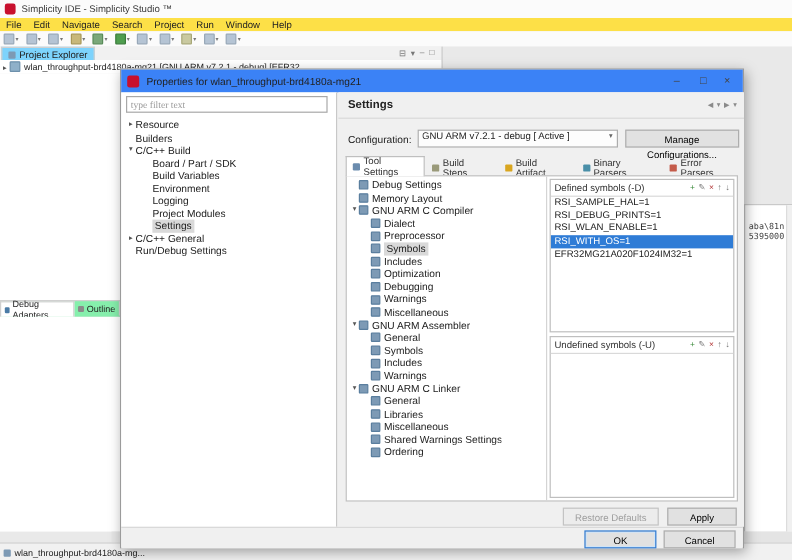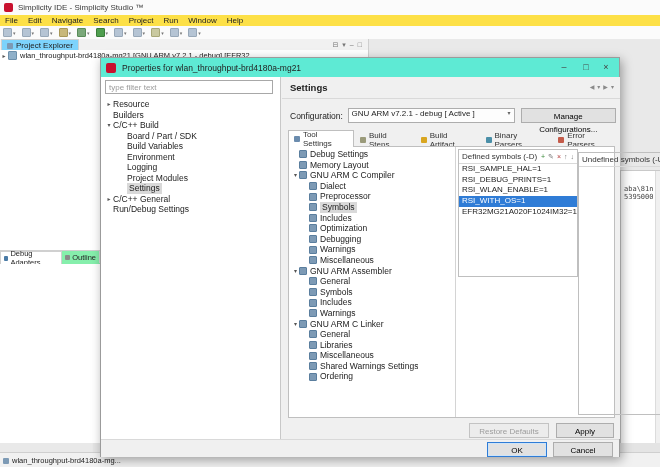--- a/index.html
+++ b/index.html
@@ -39,26 +39,26 @@
   .graystrip{left:93px;top:443px;width:567px;height:9px;background:#e4e4e4}
   .infoicon{width:7px;height:7px;border:1px solid #8a8a8a;border-radius:50%;position:absolute;left:8px;top:1px}
   .statusbar{left:0;top:452px;width:660px;height:15px;background:#f1f1f1;border-top:1px solid #cfcfcf;display:flex;align-items:center;font-size:7.5px}
   .statusbar .mini{width:6px;height:6px;background:#7d9ab5;border-radius:1px;margin:0 3px 0 3px}
   .rightbg{left:368px;top:39px;width:292px;height:404px;background:#e9e9e9;border-left:1px solid #cfcfcf}
   .console{left:620px;top:170px;width:40px;height:273px;background:#fff;border-left:1px solid #c9c9c9;border-top:1px solid #c9c9c9;font-family:"DejaVu Sans Mono",monospace;font-size:7px;color:#444;padding:14px 0 0 3px;box-sizing:border-box}
   .console .sb{position:absolute;right:0;top:0;width:4px;height:100%;background:#f0f0f0;border-left:1px solid #dcdcdc}
   
   .dialog{left:100px;top:57px;width:520px;height:400px;background:#f0f0f0;border:1px solid #9b9b9b;
           box-shadow:2px 3px 10px rgba(0,0,0,.35);box-sizing:border-box}
-  .dlg-title{position:absolute;left:0;top:0;width:100%;height:19px;background:#5eead4;display:flex;align-items:center}
+  .dlg-title{position:absolute;left:0;top:0;width:100%;height:19px;background:#3b82f6;display:flex;align-items:center}
   .dlg-icon{width:10px;height:10px;background:var(--accent-red,#c8102e);border-radius:2px;margin:0 6px 0 5px}
   .dlg-titletext{font-size:8.5px;color:#222}
   .winctl{position:absolute;top:0;height:19px;width:22px;text-align:center;line-height:19px;font-size:9px;color:#444}
   .dlg-left{position:absolute;left:0;top:19px;width:180px;height:362px;background:#fff;border-right:1px solid #c8c8c8;box-sizing:border-box}
-  .filter{position:absolute;left:4px;top:3px;width:168px;height:14px;border:1px solid #a8a8a8;font-family:Liberation Sans, sans-serif;font-size:8px;padding:0 3px;box-sizing:border-box;color:#333}
+  .filter{position:absolute;left:4px;top:3px;width:168px;height:14px;border:1px solid #a8a8a8;font-family:Liberation Serif, serif;font-size:8px;padding:0 3px;box-sizing:border-box;color:#333}
   .filter::placeholder{color:#9a9a9a}
   .navtree{position:absolute;left:0;top:22px;width:178px;bottom:0;overflow:hidden}
   .nrow{height:10.5px;line-height:10.5px;display:flex;align-items:center;padding-left:4px;white-space:nowrap}
   .nrow .arrow{width:8px;font-size:6px;color:#555;text-align:center;flex:none}
   .nrow.lvl1{padding-left:18px}
   .nrow.selected .lbl{background:var(--tree-selection-gray,#d9d9d9);padding:0 2px}
   .dlg-right{position:absolute;left:181px;top:19px;width:338px;height:362px;background:#f0f0f0}
   .pg-header{position:absolute;left:0;top:0;width:100%;height:22px;background:#f0f0f0;border-bottom:1px solid #d9d9d9;box-sizing:border-box}
   .pg-title{position:absolute;left:8px;top:5px;font-size:9.5px;font-weight:bold}
   .pg-navicons{position:absolute;right:6px;top:6px;display:flex;gap:3px;color:#8a8a8a;font-size:6px}
@@ -77,21 +77,21 @@
   .tab:nth-of-type(3) .tabicon{background:#d9a620}
   .tab:nth-of-type(4) .tabicon{background:#4a8fa8}
   .tab:nth-of-type(5) .tabicon{background:#c45b4a}
   .content{position:absolute;left:6px;top:69px;width:327px;height:272px;background:#fff;border:1px solid #bfbfbf;box-sizing:border-box;display:flex;z-index:1}
   .tooltree{width:166px;border-right:1px solid #d4d4d4;padding-top:2px;overflow:hidden;flex:none}
   .trow{height:10.6px;line-height:10.6px;display:flex;align-items:center;padding-left:3px;white-space:nowrap}
   .trow .arrow{width:7px;font-size:6px;color:#555;text-align:center;flex:none}
   .trow .ticon{width:6px;height:6px;background:#7d9ab5;border:1px solid #5a7e9e;border-radius:1px;margin-right:3px;flex:none}
   .trow.lvl1{padding-left:13px}
   .trow.selected .lbl{background:var(--tree-selection-gray,#d9d9d9);padding:0 2px}
-  .symcol{flex:1;display:flex;flex-direction:row;padding:2px;min-width:0}
+  .symcol{flex:1;display:flex;flex-direction:column;padding:2px;min-width:0}
   .symsection{border:1px solid #bfbfbf;display:flex;flex-direction:column;min-height:0}
   .symsection.first{height:126px;flex:none}
   .symsection.second{flex:1;margin-top:3px}
   .symhead{height:13px;border-bottom:1px solid #d9d9d9;display:flex;align-items:center;padding:0 3px;color:#333}
   .symhead .hlabel{flex:1;font-size:8px;white-space:nowrap;overflow:hidden}
   .symicons{display:flex;gap:3px;font-size:7px}
   .symicons .ic{line-height:8px}
   .ic.add{color:#3a8a3a}.ic.edit{color:#777}.ic.del{color:#b33a3a}.ic.up,.ic.down{color:#777}
   .symlist{flex:1;overflow:hidden}
   .srow{height:10.7px;line-height:10.7px;padding-left:3px;font-size:8px;white-space:nowrap;overflow:hidden}

